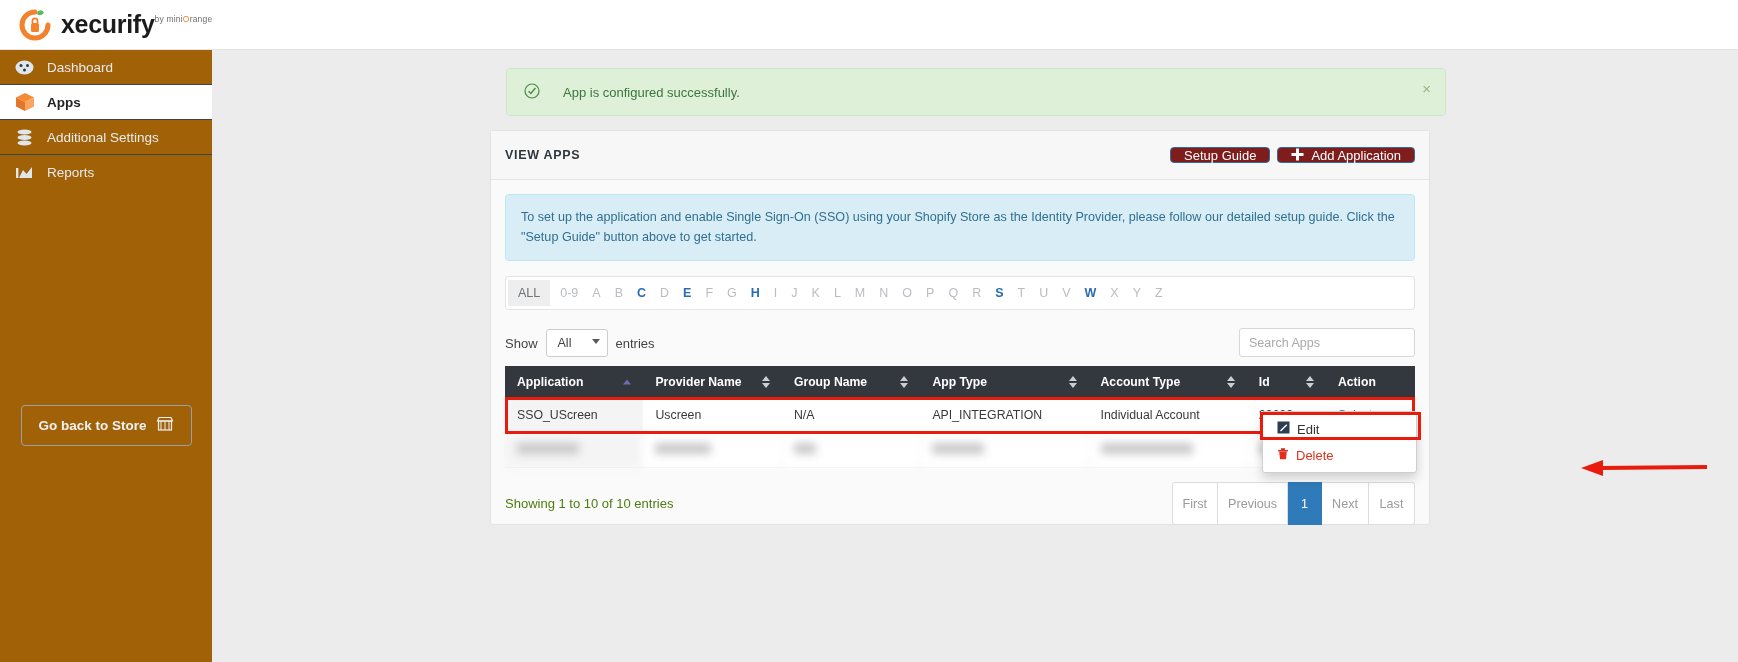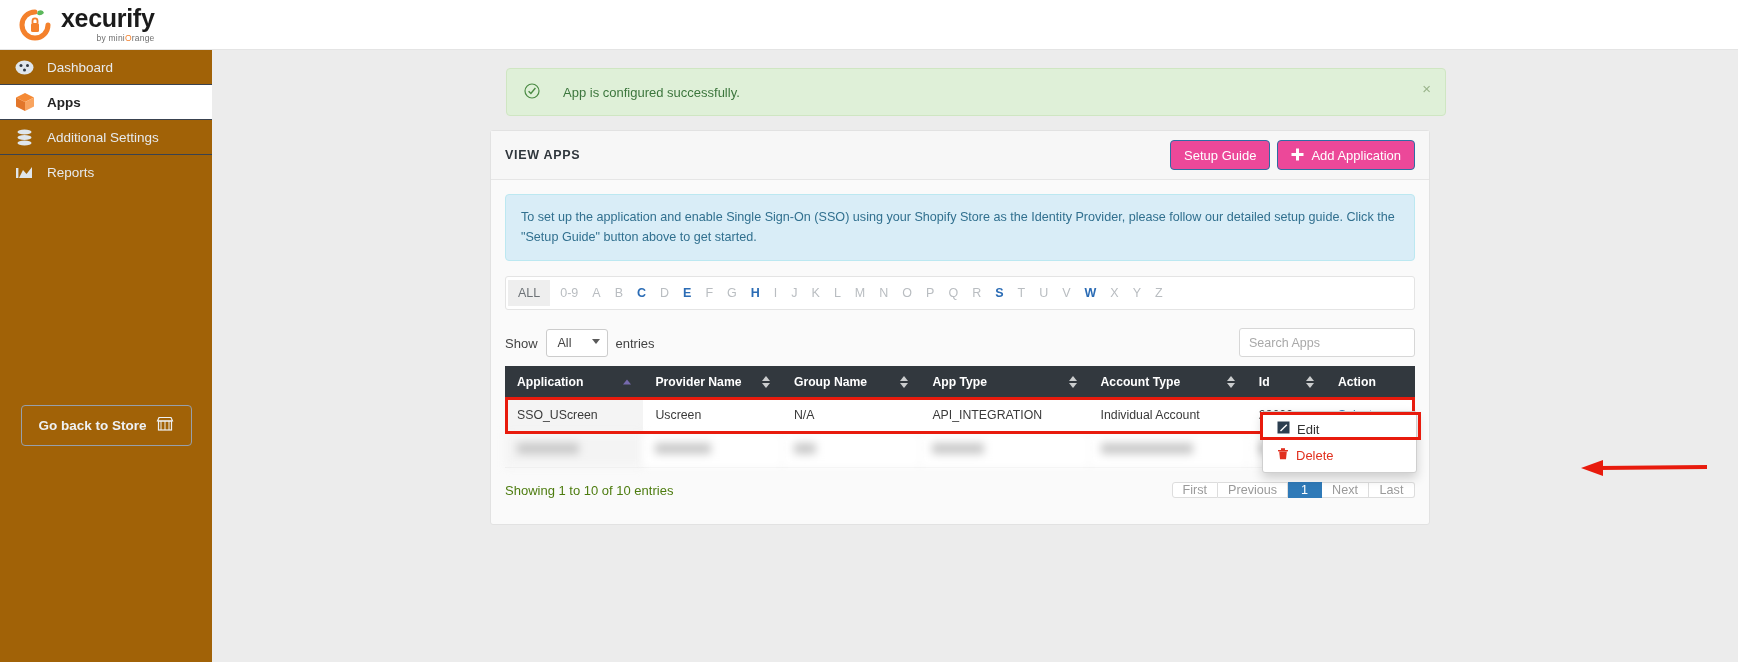--- a/index.html
+++ b/index.html
@@ -19,21 +19,21 @@
   
   .topbar {
     position: absolute; left: 0; top: 0;
     width: 1738px; height: 50px;
     background: #ffffff;
     border-bottom: 1px solid #e4e4e4;
     display: flex; align-items: center;
   }
   .logo-wrap { display: flex; align-items: center; padding-left: 18px; }
   .logo-mark { width: 34px; height: 34px; margin-right: 9px; }
-  .logo-text-block { display: flex; flex-direction: column; line-height: 1; }
+  .logo-text-block { display: flex; line-height: 1; }
   .logo-word {
     font-size: 25px; font-weight: bold; color: #1b1b1b;
     letter-spacing: -0.3px;
   }
   .logo-sub {
     font-size: 8.5px; color: #6f6f6f; margin-top: 3px;
     letter-spacing: 0.2px; text-align: right;
   }
   .logo-sub .oo { color: #f4812c; }
 
@@ -104,22 +104,22 @@
     display: flex; align-items: center; justify-content: space-between;
     padding: 0 14px 0 14px;
     background: #f7f7f7;
   }
   .panel-title {
     font-size: 12.5px; font-weight: bold; color: #30373d;
     letter-spacing: 0.7px;
   }
   .head-btns { display: flex; gap: 7px; }
   .btn-blue {
-    background: #ec4899; border: 1px solid #2e6da4; border-radius: 4px;
-    color: #fff; font-size: 13px; height: 30px;
+    background: #7f1d1d; border: 1px solid #2e6da4; border-radius: 4px;
+    color: #fff; font-size: 13px; height: 16px;
     padding: 0 13px; display: flex; align-items: center; gap: 7px;
     cursor: pointer;
   }
   .plus-ico { font-size: 14px; font-weight: bold; line-height: 1; }
 
   .panel-body { padding: 14px 14px 0 14px; }
 
   .alert-info {
     background: #d9edf7; border: 1px solid #bce8f1; border-radius: 4px;
     color: #31708f; font-size: 12.6px; line-height: 1.55;
@@ -273,21 +273,21 @@
     pointer-events: none;
   }
 
   .tbl-footer {
     display: flex; align-items: center; justify-content: space-between;
     margin-top: 14px; padding-bottom: 16px;
   }
   .showing-txt { font-size: 13px; color: #4d7c0f; }
   .pager { display: flex; }
   .pg {
-    min-width: 46px; height: 16px;
+    min-width: 46px; height: 43px;
     border: 1px solid #dddddd; border-left: none;
     background: #ffffff; color: #9a9a9a;
     font-size: 12.6px;
     display: flex; align-items: center; justify-content: center;
     padding: 0 10px; cursor: pointer;
   }
   .pg:first-child { border-left: 1px solid #dddddd; border-radius: 3px 0 0 3px; }
   .pg:last-child { border-radius: 0 3px 3px 0; }
   .pg.active { background: #2f7ab8; border-color: #2f7ab8; color: #ffffff; min-width: 34px; }
 

